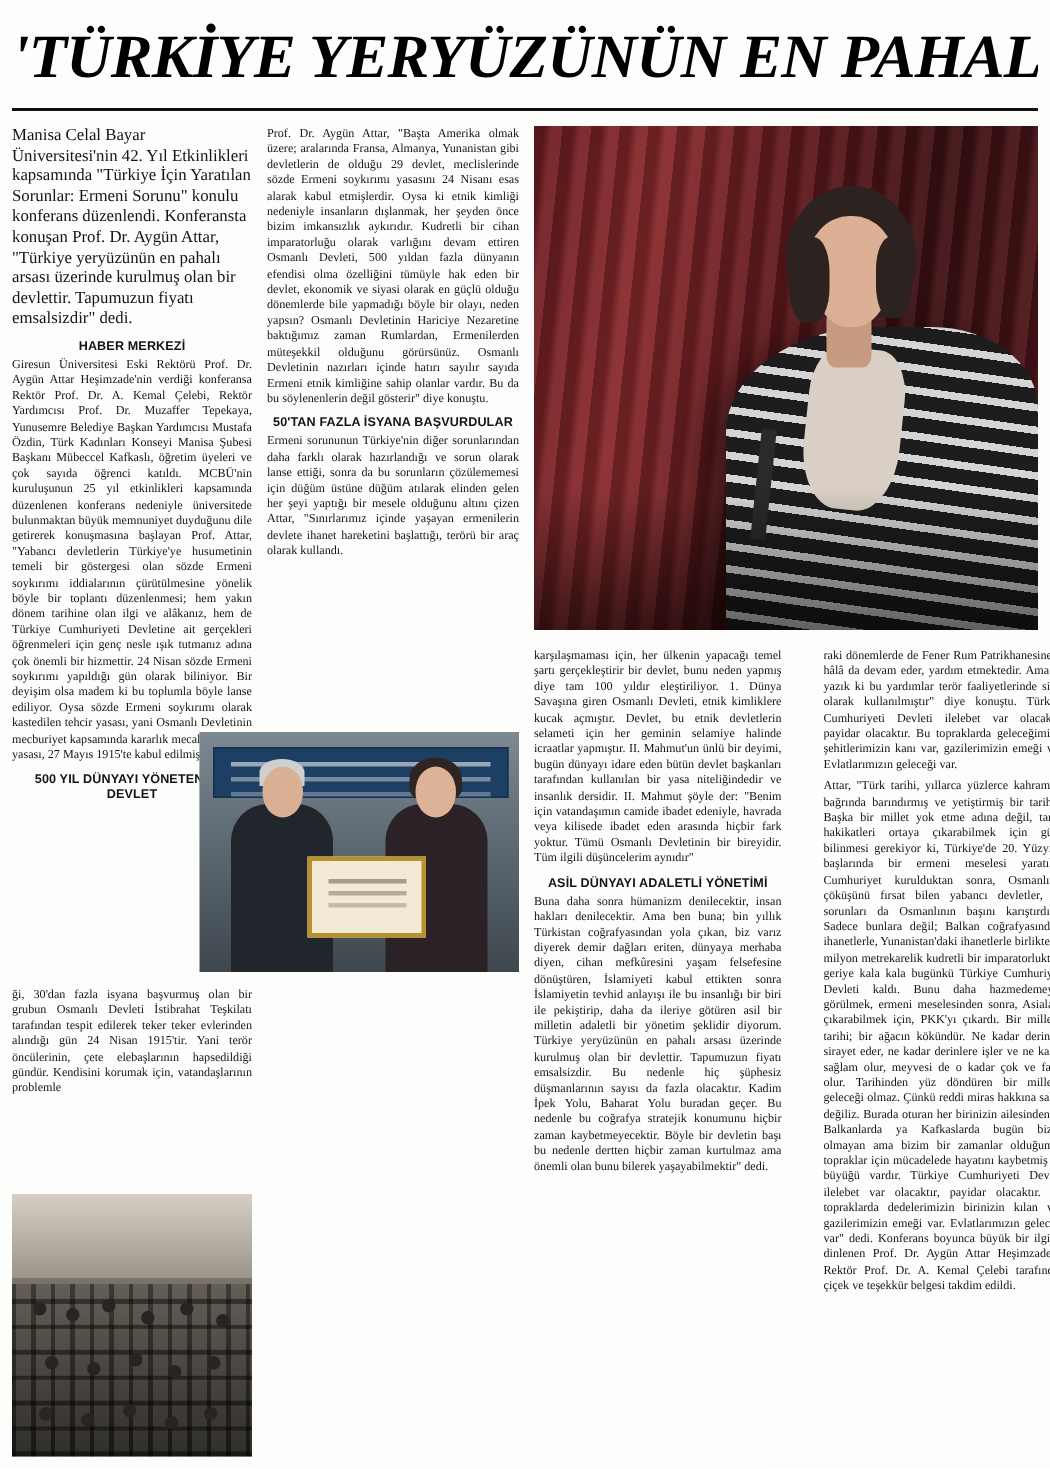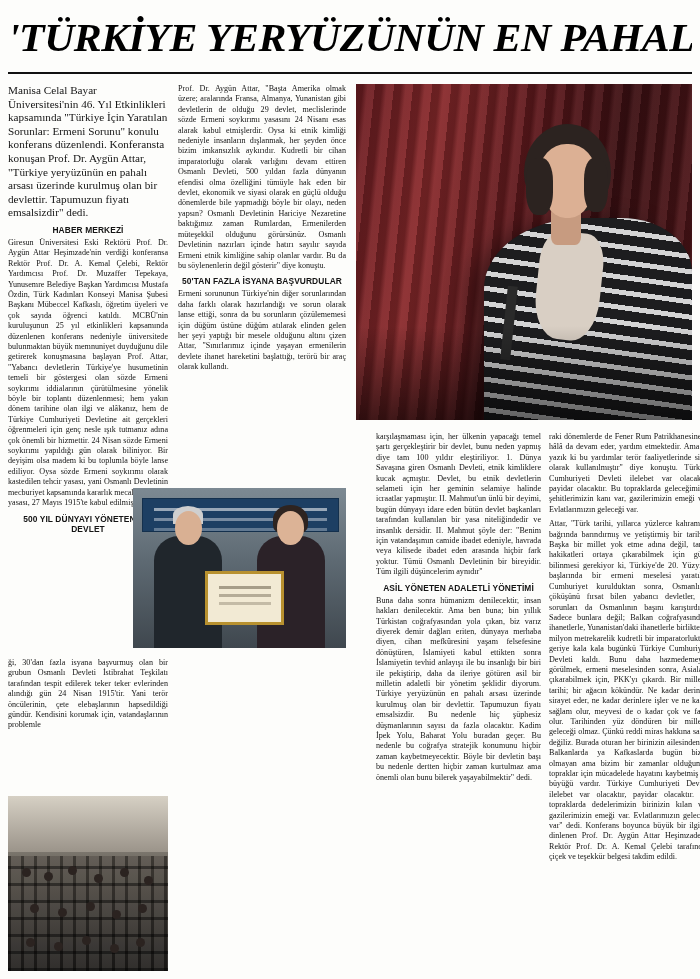--- a/index.html
+++ b/index.html
@@ -64,21 +64,21 @@
     font-size: 8.4px;
     line-height: 10px;
     margin: 5px 0 3px 0;
     text-align: center;
     letter-spacing: 0.1px;
   }
 
   
   #col1 { left: 8px;   top: 84px;  width: 160px; }
   #col2 { left: 178px; top: 84px;  width: 168px; }
-  #col3 { left: 376px; top: 432px; width: 165px; }
+  #col3 { left: 356px; top: 432px; width: 165px; }
   #col4 { left: 549px; top: 432px; width: 161px; }
   #col1b { left: 8px;  top: 658px; width: 160px; }
 
   
   .photo {
     position: absolute;
     overflow: hidden;
     background: #8d8d8d;
   }
   #photo-main {
@@ -235,21 +235,21 @@
 </head>
 <body>
 
 <div class="page">
 
   <div class="headline-wrap">
     <div class="headline">'TÜRKİYE YERYÜZÜNÜN EN PAHALI ARSASIDIR'</div>
   </div>
 
   <div class="col" id="col1">
-    <p class="lead">Manisa Celal Bayar Üniversitesi'nin 46. Yıl Etkinlikleri kapsamında "Türkiye İçin Yaratılan Sorunlar: Ermeni Sorunu" konulu konferans düzenlendi. Konferansta konuşan Prof. Dr. Aygün Attar, "Türkiye yeryüzünün en pahalı arsası üzerinde kurulmuş olan bir devlettir. Tapumuzun fiyatı emsalsizdir" dedi.</p>
+    <p class="lead">Manisa Celal Bayar Üniversitesi'nin 42. Yıl Etkinlikleri kapsamında "Türkiye İçin Yaratılan Sorunlar: Ermeni Sorunu" konulu konferans düzenlendi. Konferansta konuşan Prof. Dr. Aygün Attar, "Türkiye yeryüzünün en pahalı arsası üzerinde kurulmuş olan bir devlettir. Tapumuzun fiyatı emsalsizdir" dedi.</p>
     <div class="subhead">HABER MERKEZİ</div>
     <p>Giresun Üniversitesi Eski Rektörü Prof. Dr. Aygün Attar Heşimzade'nin verdiği konferansa Rektör Prof. Dr. A. Kemal Çelebi, Rektör Yardımcısı Prof. Dr. Muzaffer Tepekaya, Yunusemre Belediye Başkan Yardımcısı Mustafa Özdin, Türk Kadınları Konseyi Manisa Şubesi Başkanı Mübeccel Kafkaslı, öğretim üyeleri ve çok sayıda öğrenci katıldı. MCBÜ'nin kuruluşunun 25 yıl etkinlikleri kapsamında düzenlenen konferans nedeniyle üniversitede bulunmaktan büyük memnuniyet duyduğunu dile getirerek konuşmasına başlayan Prof. Attar, "Yabancı devletlerin Türkiye'ye husumetinin temeli bir göstergesi olan sözde Ermeni soykırımı iddialarının çürütülmesine yönelik böyle bir toplantı düzenlenmesi; hem yakın dönem tarihine olan ilgi ve alâkanız, hem de Türkiye Cumhuriyeti Devletine ait gerçekleri öğrenmeleri için genç nesle ışık tutmanız adına çok önemli bir hizmettir. 24 Nisan sözde Ermeni soykırımı yapıldığı gün olarak biliniyor. Bir deyişim olsa madem ki bu toplumla böyle lanse ediliyor. Oysa sözde Ermeni soykırımı olarak kastedilen tehcir yasası, yani Osmanlı Devletinin mecburiyet kapsamında kararlık mecaldağı tehcir yasası, 27 Mayıs 1915'te kabul edilmiştir" dedi.</p>
     <div class="subhead">500 YIL DÜNYAYI YÖNETEN BİR DEVLET</div>
   </div>
 
   <div class="col" id="col2">
     <p>Prof. Dr. Aygün Attar, "Başta Amerika olmak üzere; aralarında Fransa, Almanya, Yunanistan gibi devletlerin de olduğu 29 devlet, meclislerinde sözde Ermeni soykırımı yasasını 24 Nisanı esas alarak kabul etmişlerdir. Oysa ki etnik kimliği nedeniyle insanların dışlanmak, her şeyden önce bizim imkansızlık aykırıdır. Kudretli bir cihan imparatorluğu olarak varlığını devam ettiren Osmanlı Devleti, 500 yıldan fazla dünyanın efendisi olma özelliğini tümüyle hak eden bir devlet, ekonomik ve siyasi olarak en güçlü olduğu dönemlerde bile yapmadığı böyle bir olayı, neden yapsın? Osmanlı Devletinin Hariciye Nezaretine baktığımız zaman Rumlardan, Ermenilerden müteşekkil olduğunu görürsünüz. Osmanlı Devletinin nazırları içinde hatırı sayılır sayıda Ermeni etnik kimliğine sahip olanlar vardır. Bu da bu söylenenlerin değil gösterir" diye konuştu.</p>
     <div class="subhead">50'TAN FAZLA İSYANA BAŞVURDULAR</div>
     <p>Ermeni sorununun Türkiye'nin diğer sorunlarından daha farklı olarak hazırlandığı ve sorun olarak lanse ettiği, sonra da bu sorunların çözülememesi için düğüm üstüne düğüm atılarak elinden gelen her şeyi yaptığı bir mesele olduğunu altını çizen Attar, "Sınırlarımız içinde yaşayan ermenilerin devlete ihanet hareketini başlattığı, terörü bir araç olarak kullandı.</p>
   </div>
@@ -266,21 +266,21 @@
       <div class="face"></div>
       <div class="hair2"></div>
       <div class="hair3"></div>
       <div class="mic"></div>
       <div class="floorlight"></div>
     </div>
   </div>
 
   <div class="col" id="col3">
     <p>karşılaşmaması için, her ülkenin yapacağı temel şartı gerçekleştirir bir devlet, bunu neden yapmış diye tam 100 yıldır eleştiriliyor. 1. Dünya Savaşına giren Osmanlı Devleti, etnik kimliklere kucak açmıştır. Devlet, bu etnik devletlerin selameti için her geminin selamiye halinde icraatlar yapmıştır. II. Mahmut'un ünlü bir deyimi, bugün dünyayı idare eden bütün devlet başkanları tarafından kullanılan bir yasa niteliğindedir ve insanlık dersidir. II. Mahmut şöyle der: "Benim için vatandaşımın camide ibadet edeniyle, havrada veya kilisede ibadet eden arasında hiçbir fark yoktur. Tümü Osmanlı Devletinin bir bireyidir. Tüm ilgili düşüncelerim aynıdır"</p>
-    <div class="subhead">ASİL YÖNETEN ADALETLİ YÖNETİMİ</div>
+    <div class="subhead">ASİL DÜNYAYI ADALETLİ YÖNETİMİ</div>
     <p>Buna daha sonra hümanizm denilecektir, insan hakları denilecektir. Ama ben buna; bin yıllık Türkistan coğrafyasından yola çıkan, biz varız diyerek demir dağları eriten, dünyaya merhaba diyen, cihan mefkûresini yaşam felsefesine dönüştüren, İslamiyeti kabul ettikten sonra İslamiyetin tevhid anlayışı ile bu insanlığı bir biri ile pekiştirip, daha da ileriye götüren asil bir milletin adaletli bir yönetim şeklidir diyorum. Türkiye yeryüzünün en pahalı arsası üzerinde kurulmuş olan bir devlettir. Tapumuzun fiyatı emsalsizdir. Bu nedenle hiç şüphesiz düşmanlarının sayısı da fazla olacaktır. Kadim İpek Yolu, Baharat Yolu buradan geçer. Bu nedenle bu coğrafya stratejik konumunu hiçbir zaman kaybetmeyecektir. Böyle bir devletin başı bu nedenle dertten hiçbir zaman kurtulmaz ama önemli olan bunu bilerek yaşayabilmektir" dedi.</p>
   </div>
 
   <div class="col" id="col4">
     <p>raki dönemlerde de Fener Rum Patrikhanesine ki hâlâ da devam eder, yardım etmektedir. Ama ne yazık ki bu yardımlar terör faaliyetlerinde silah olarak kullanılmıştır" diye konuştu. Türkiye Cumhuriyeti Devleti ilelebet var olacaktır, payidar olacaktır. Bu topraklarda geleceğimizin şehitlerimizin kanı var, gazilerimizin emeği var. Evlatlarımızın geleceği var.</p>
     <p>Attar, "Türk tarihi, yıllarca yüzlerce kahramanı bağrında barındırmış ve yetiştirmiş bir tarihtir. Başka bir millet yok etme adına değil, tarihi hakikatleri ortaya çıkarabilmek için günü bilinmesi gerekiyor ki, Türkiye'de 20. Yüzyılın başlarında bir ermeni meselesi yaratıldı. Cumhuriyet kurulduktan sonra, Osmanlının çöküşünü fırsat bilen yabancı devletler, bu sorunları da Osmanlının başını karıştırdılar. Sadece bunlara değil; Balkan coğrafyasındaki ihanetlerle, Yunanistan'daki ihanetlerle birlikte 30 milyon metrekarelik kudretli bir imparatorluktan, geriye kala kala bugünkü Türkiye Cumhuriyeti Devleti kaldı. Bunu daha hazmedemeyen görülmek, ermeni meselesinden sonra, Asiala'yı çıkarabilmek için, PKK'yı çıkardı. Bir milletin tarihi; bir ağacın kökündür. Ne kadar derinine sirayet eder, ne kadar derinlere işler ve ne kadar sağlam olur, meyvesi de o kadar çok ve fazla olur. Tarihinden yüz döndüren bir milletin geleceği olmaz. Çünkü reddi miras hakkına sahip değiliz. Burada oturan her birinizin ailesinden ya Balkanlarda ya Kafkaslarda bugün bizim olmayan ama bizim bir zamanlar olduğumuz topraklar için mücadelede hayatını kaybetmiş bir büyüğü vardır. Türkiye Cumhuriyeti Devleti ilelebet var olacaktır, payidar olacaktır. Bu topraklarda dedelerimizin birinizin kılan var, gazilerimizin emeği var. Evlatlarımızın geleceği var" dedi. Konferans boyunca büyük bir ilgiyle dinlenen Prof. Dr. Aygün Attar Heşimzade'ye Rektör Prof. Dr. A. Kemal Çelebi tarafından çiçek ve teşekkür belgesi takdim edildi.</p>
   </div>
 
   <div class="photo" id="photo-award">
     <div class="ph-inner">

